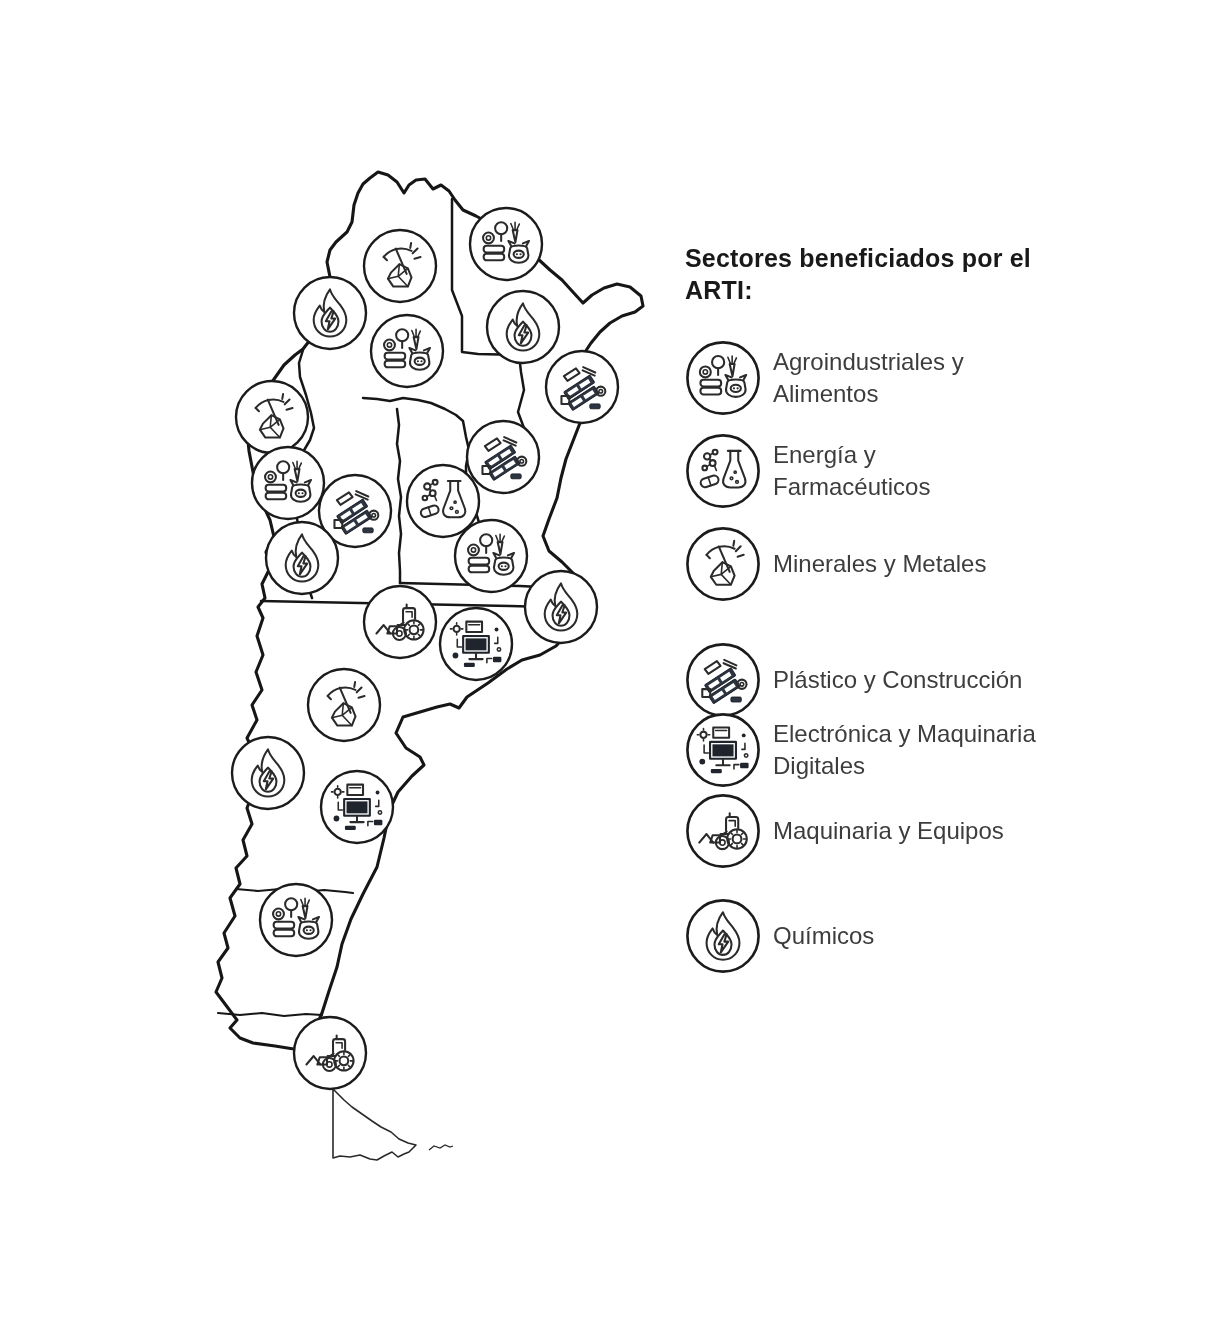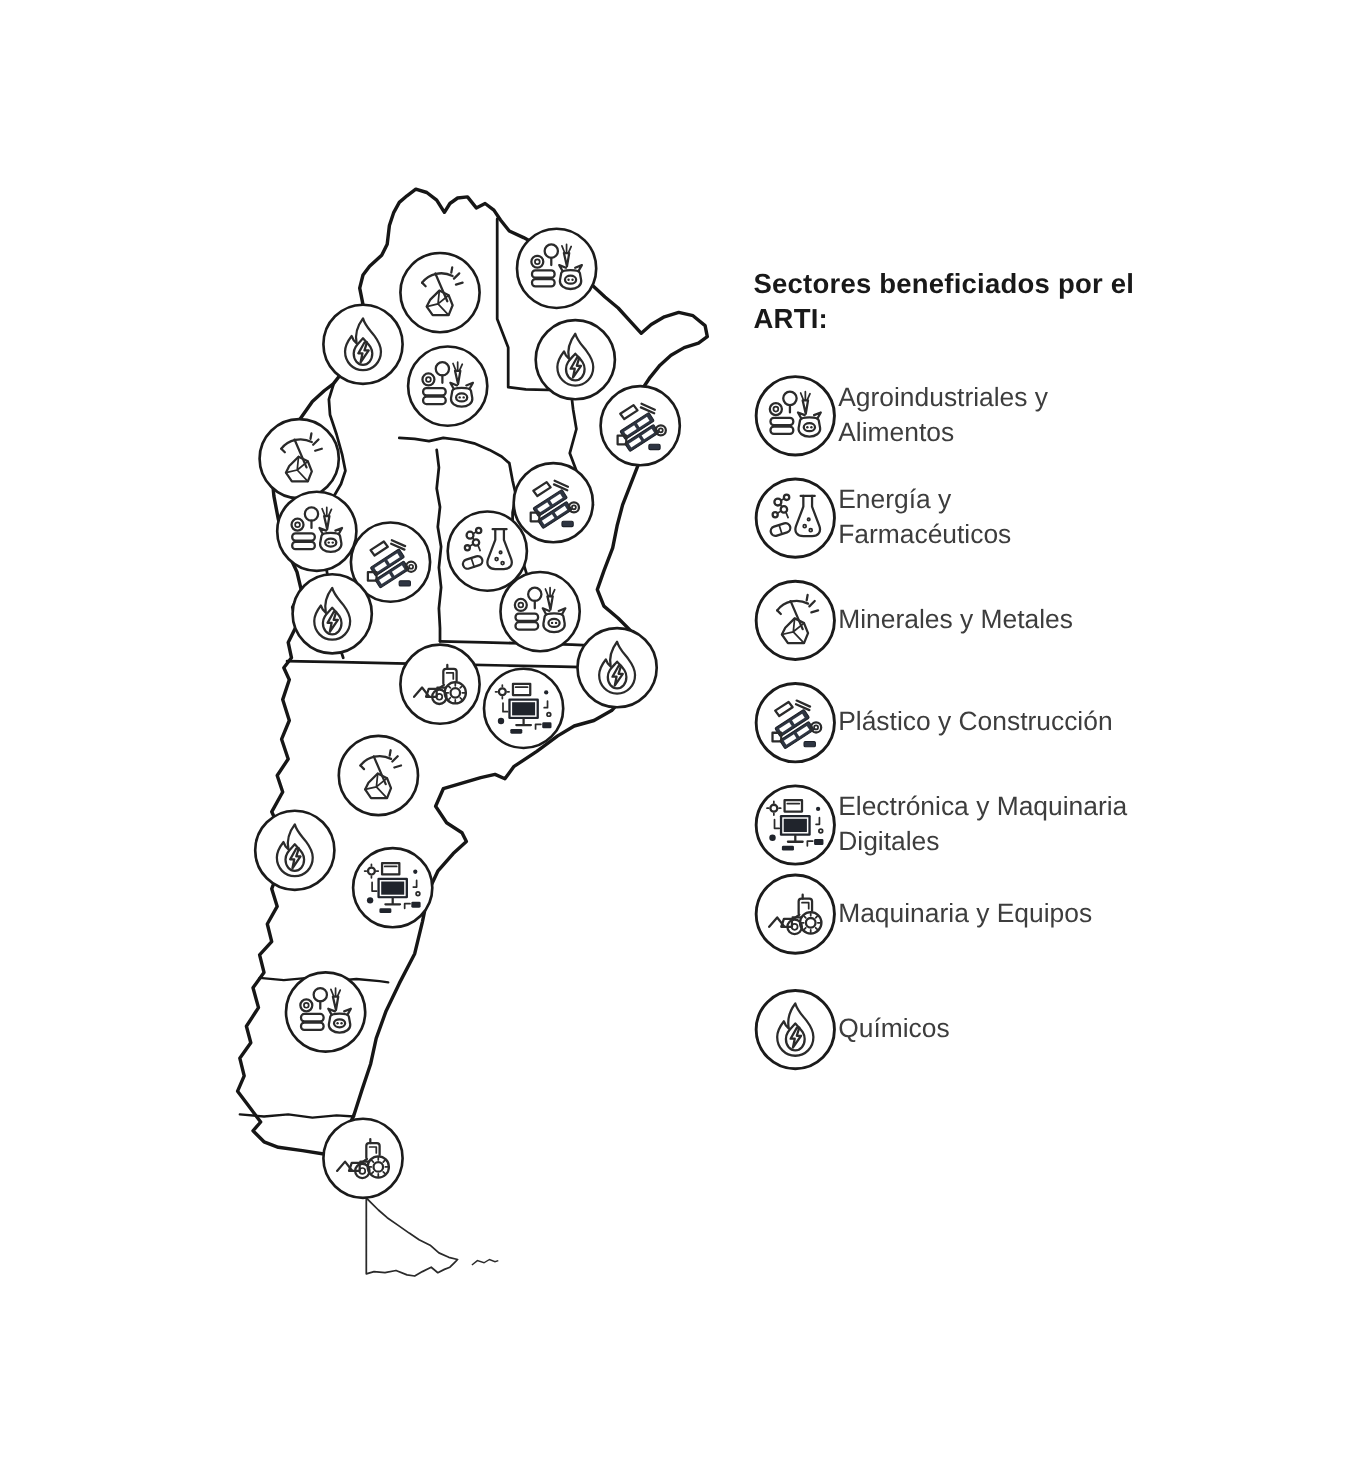--- a/index.html
+++ b/index.html
@@ -32,21 +32,21 @@
   .scrw{fill:none;stroke:#fff;stroke-width:1.1;}
   #legend{position:absolute;left:684px;top:0;width:420px;height:1000px;}
   #legend-title{
     position:absolute;left:1px;top:242px;width:360px;
     font-size:25px;line-height:32px;font-weight:bold;color:var(--title-text);
     white-space:pre-line;letter-spacing:.2px;
   }
   .legend-row{position:absolute;left:0;height:78px;display:flex;align-items:center;}
   .legend-badge{flex:0 0 auto;display:block;}
   .legend-label{
-    font-size:24px;line-height:32px;color:var(--body-text);
+    margin-left:11px;font-size:24px;line-height:32px;color:var(--body-text);
     white-space:pre-line;max-width:300px;
   }
 </style>
 </head>
 <body>
 
 <div id="stage">
 
   <svg id="map-svg" width="1224" height="1340" viewBox="0 0 1224 1340">
     <defs>
@@ -271,21 +271,21 @@
           <div class="legend-label">Energía y
 Farmacéuticos</div>
         </div>
         <div class="legend-row" style="top: 525px;">
           <svg width="78" height="78" viewBox="0 0 80 80" class="legend-badge">
             <circle cx="40" cy="40" r="36.5" class="badge-circle"></circle>
             <use href="#icon-minerales" x="10" y="10" width="60" height="60"></use>
           </svg>
           <div class="legend-label">Minerales y Metales</div>
         </div>
-        <div class="legend-row" style="top: 618px;">
+        <div class="legend-row" style="top: 641px;">
           <svg width="78" height="78" viewBox="0 0 80 80" class="legend-badge">
             <circle cx="40" cy="40" r="36.5" class="badge-circle"></circle>
             <use href="#icon-plastico" x="10" y="10" width="60" height="60"></use>
           </svg>
           <div class="legend-label">Plástico y Construcción</div>
         </div>
         <div class="legend-row" style="top: 711px;">
           <svg width="78" height="78" viewBox="0 0 80 80" class="legend-badge">
             <circle cx="40" cy="40" r="36.5" class="badge-circle"></circle>
             <use href="#icon-electronica" x="10" y="10" width="60" height="60"></use>

